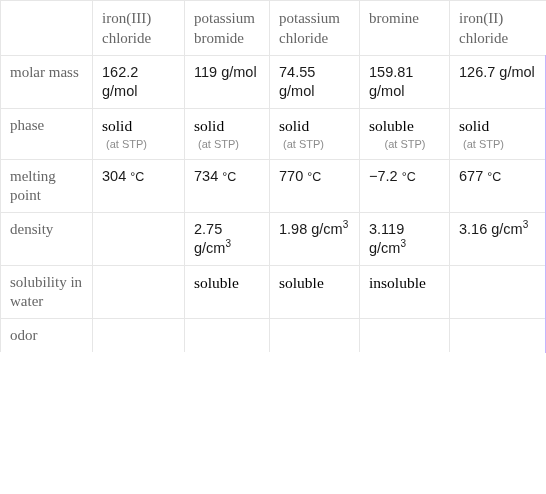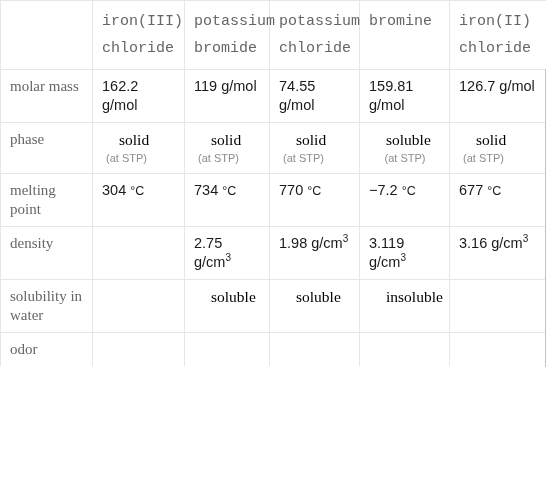--- a/index.html
+++ b/index.html
@@ -27,23 +27,23 @@
   }
   
   col.c0 { width: 92px; }
   col.c1 { width: 92px; }
   col.c2 { width: 85px; }
   col.c3 { width: 90px; }
   col.c4 { width: 90px; }
   col.c5 { width: 97px; }
 
   th.colhead {
-    font-family: Liberation Mono, monospace;
+    font-family: Liberation Serif, serif;
     font-size: 15px;
-    line-height: 27px;
+    line-height: 20px;
     color: #666666;
     text-align: center;
     padding-top: 7px;
     padding-bottom: 7px;
     vertical-align: top;
   }
   th.corner {
     border-top: 1px solid #ffffff;
     border-left: 1px solid #ffffff;
   }
@@ -61,21 +61,20 @@
     line-height: 19px;
     color: #1a1a1a;
   }
   td.val.last {
     border-right: 4px solid #c4b5fd;
   }
   .serifval {
     font-family: "Liberation Serif", serif;
     font-size: 15.5px;
     color: #000000;
-    margin-left: 17px;
   }
   .unit {
     font-size: 12.5px;
   }
   .note {
     display: block;
     font-family: "Liberation Sans", sans-serif;
     font-size: 11px;
     line-height: 16px;
     color: #8c8c8c;

